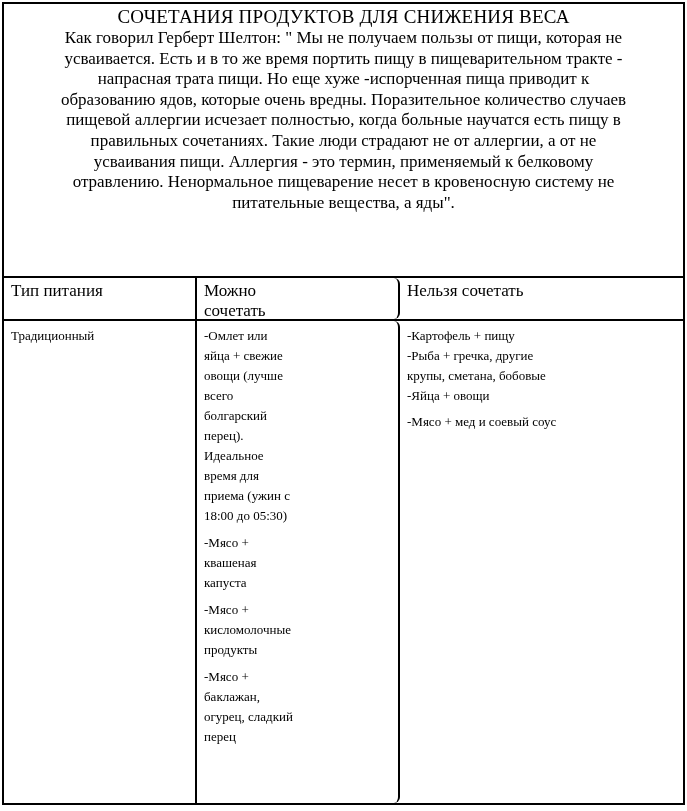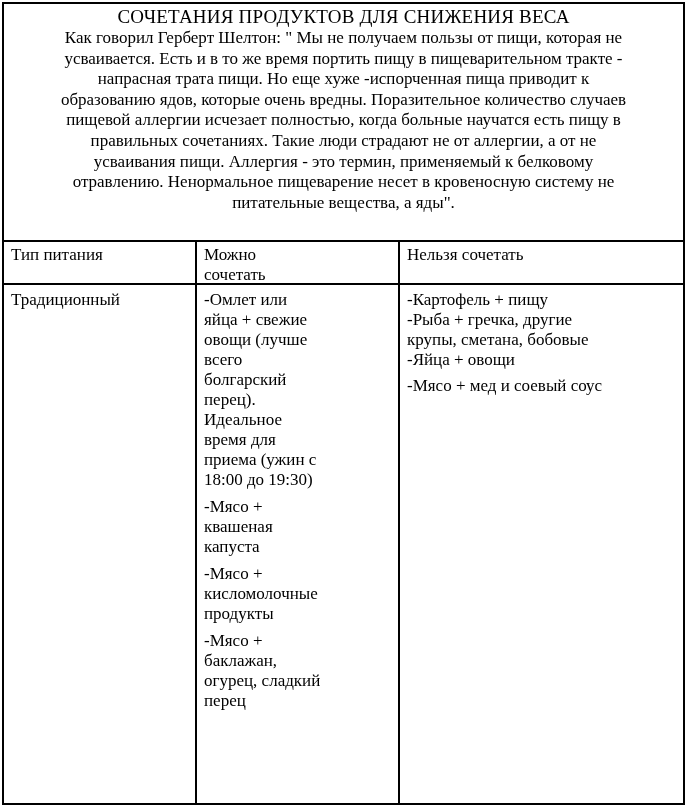--- a/index.html
+++ b/index.html
@@ -22,21 +22,21 @@
     width: 683px;
     height: 803px;
     border: 2px solid #000000;
     box-sizing: border-box;
     display: flex;
     flex-direction: column;
     background: #ffffff;
   }
   
   .top-section {
-    height: 238px;
+    height: 274px;
     box-sizing: border-box;
     border-bottom: 2px solid #000000;
     padding: 2px 4px 4px 4px;
     text-align: center;
     overflow: hidden;
   }
   .doc-title {
     font-size: 19px;
     line-height: 22px;
     letter-spacing: 0.2px;
@@ -53,31 +53,31 @@
     display: flex;
     height: 43px;
     box-sizing: border-box;
     border-bottom: 2px solid #000000;
     font-size: 17px;
     line-height: 20px;
   }
   .tbl-body-row {
     display: flex;
     flex: 1;
-    font-size: 17px;
+    font-size: 13px;
     line-height: 20px;
     overflow: hidden;
   }
   .cell {
     box-sizing: border-box;
     padding: 3px 6px 5px 7px;
     overflow: hidden;
   }
   .c1 { width: 193px; border-right: 2px solid #000000; }
-  .c2 { width: 203px; border-right: 2px solid #000000; }
+  .c2 { width: 203px; border-right: 2px solid #000000; border-radius: 6px; }
   .c3 { flex: 1; border-radius: 8px; }
   .pre { white-space: pre-line; }
   .body-cell { padding-top: 5px; }
   .item { white-space: pre-line; }
   .col-can .item + .item { margin-top: 7px; }
   .col-cannot .item { margin-top: 6px; }
   .col-cannot .item:nth-child(1),
   .col-cannot .item:nth-child(2),
   .col-cannot .item:nth-child(3) { margin-top: 0; }
 </style>
@@ -120,21 +120,21 @@
     <div class="cell c2 body-cell col-can">
       <div class="item">-Омлет или
 яйца + свежие
 овощи (лучше
 всего
 болгарский
 перец).
 Идеальное
 время для
 приема (ужин с
-18:00 до 19:30)</div>
+18:00 до 05:30)</div>
       <div class="item">-Мясо +
 квашеная
 капуста</div>
       <div class="item">-Мясо +
 кисломолочные
 продукты</div>
       <div class="item">-Мясо +
 баклажан,
 огурец, сладкий
 перец</div>

